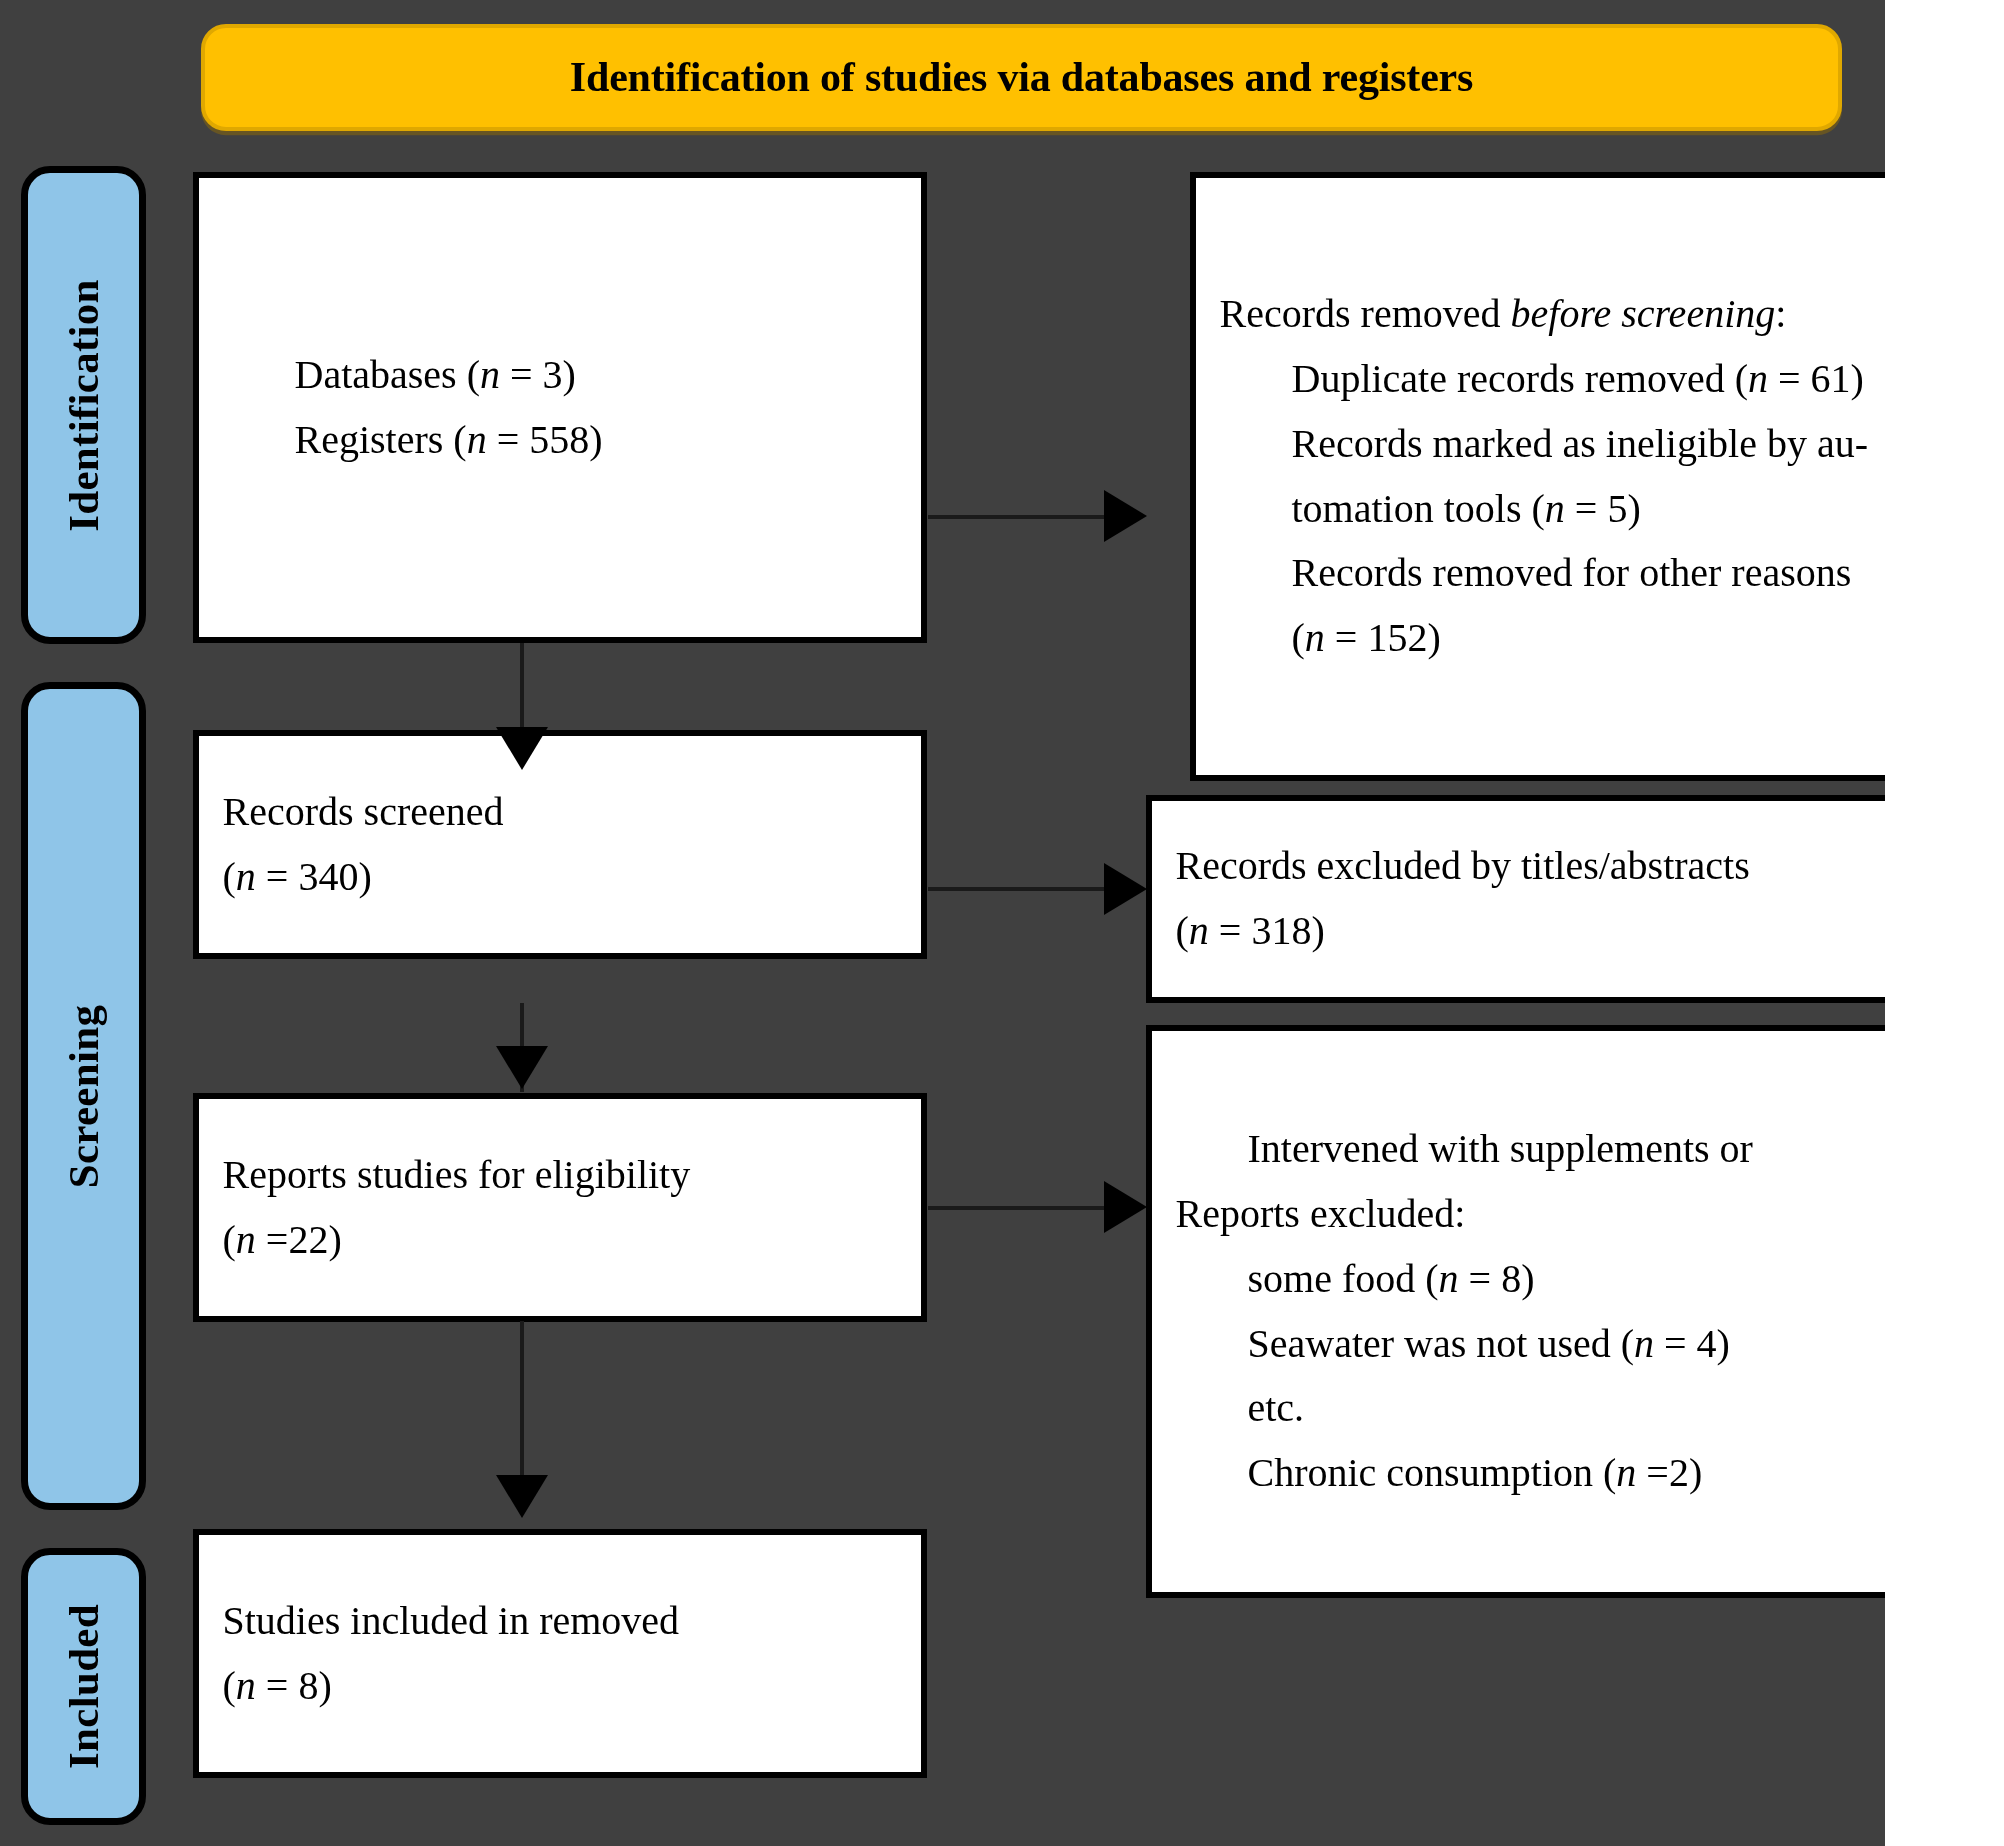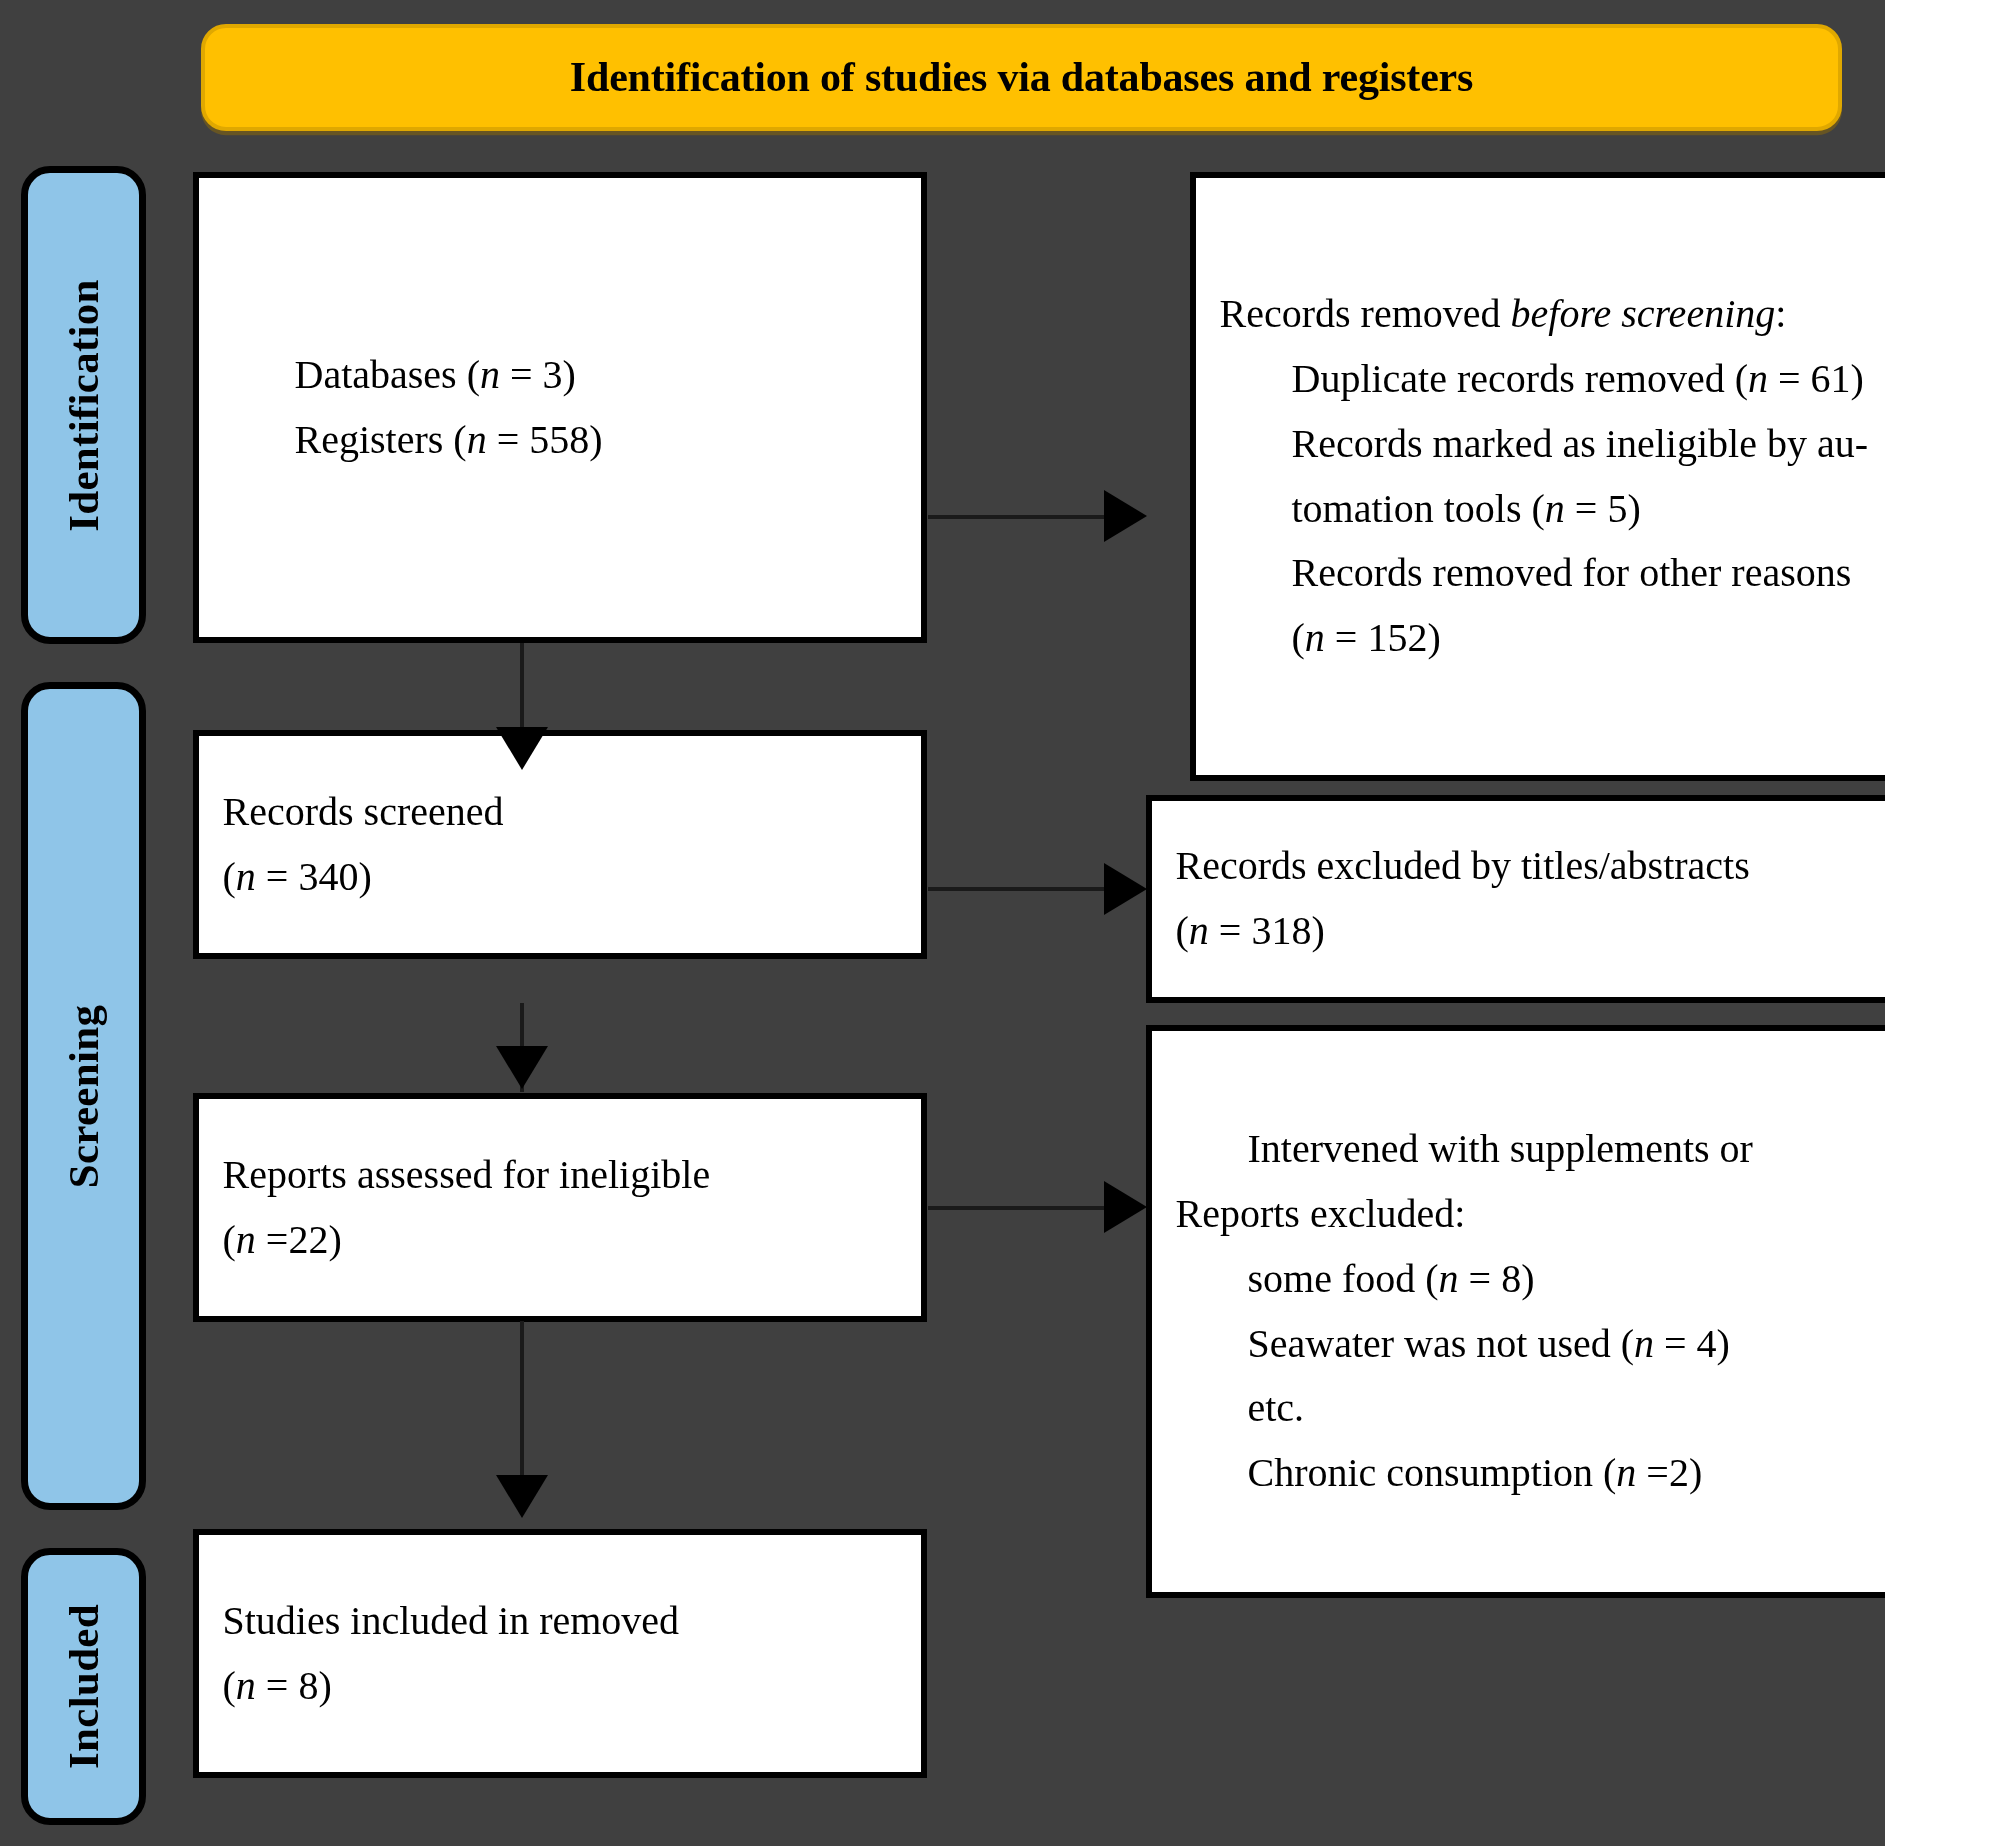--- a/index.html
+++ b/index.html
@@ -162,21 +162,21 @@
     <div class="box-line">Records screened</div>
     <div class="box-line">(<span class="it">n</span> = 340)</div>
   </div>
 
   <div class="flow-box" id="box-excl-titles">
     <div class="box-line">Records excluded by titles/abstracts</div>
     <div class="box-line">(<span class="it">n</span> = 318)</div>
   </div>
 
   <div class="flow-box" id="box-eligibility">
-    <div class="box-line">Reports assessed for ineligible</div>
+    <div class="box-line">Reports studies for eligibility</div>
     <div class="box-line">(<span class="it">n</span> =22)</div>
   </div>
 
   <div class="flow-box" id="box-reports-excl">
     <div class="box-line indent">Intervened with supplements or</div>
     <div class="box-line">Reports excluded:</div>
     <div class="box-line indent">some food (<span class="it">n</span> = 8)</div>
     <div class="box-line indent">Seawater was not used (<span class="it">n</span> = 4)</div>
     <div class="box-line indent">etc.</div>
     <div class="box-line indent">Chronic consumption (<span class="it">n</span> =2)</div>

